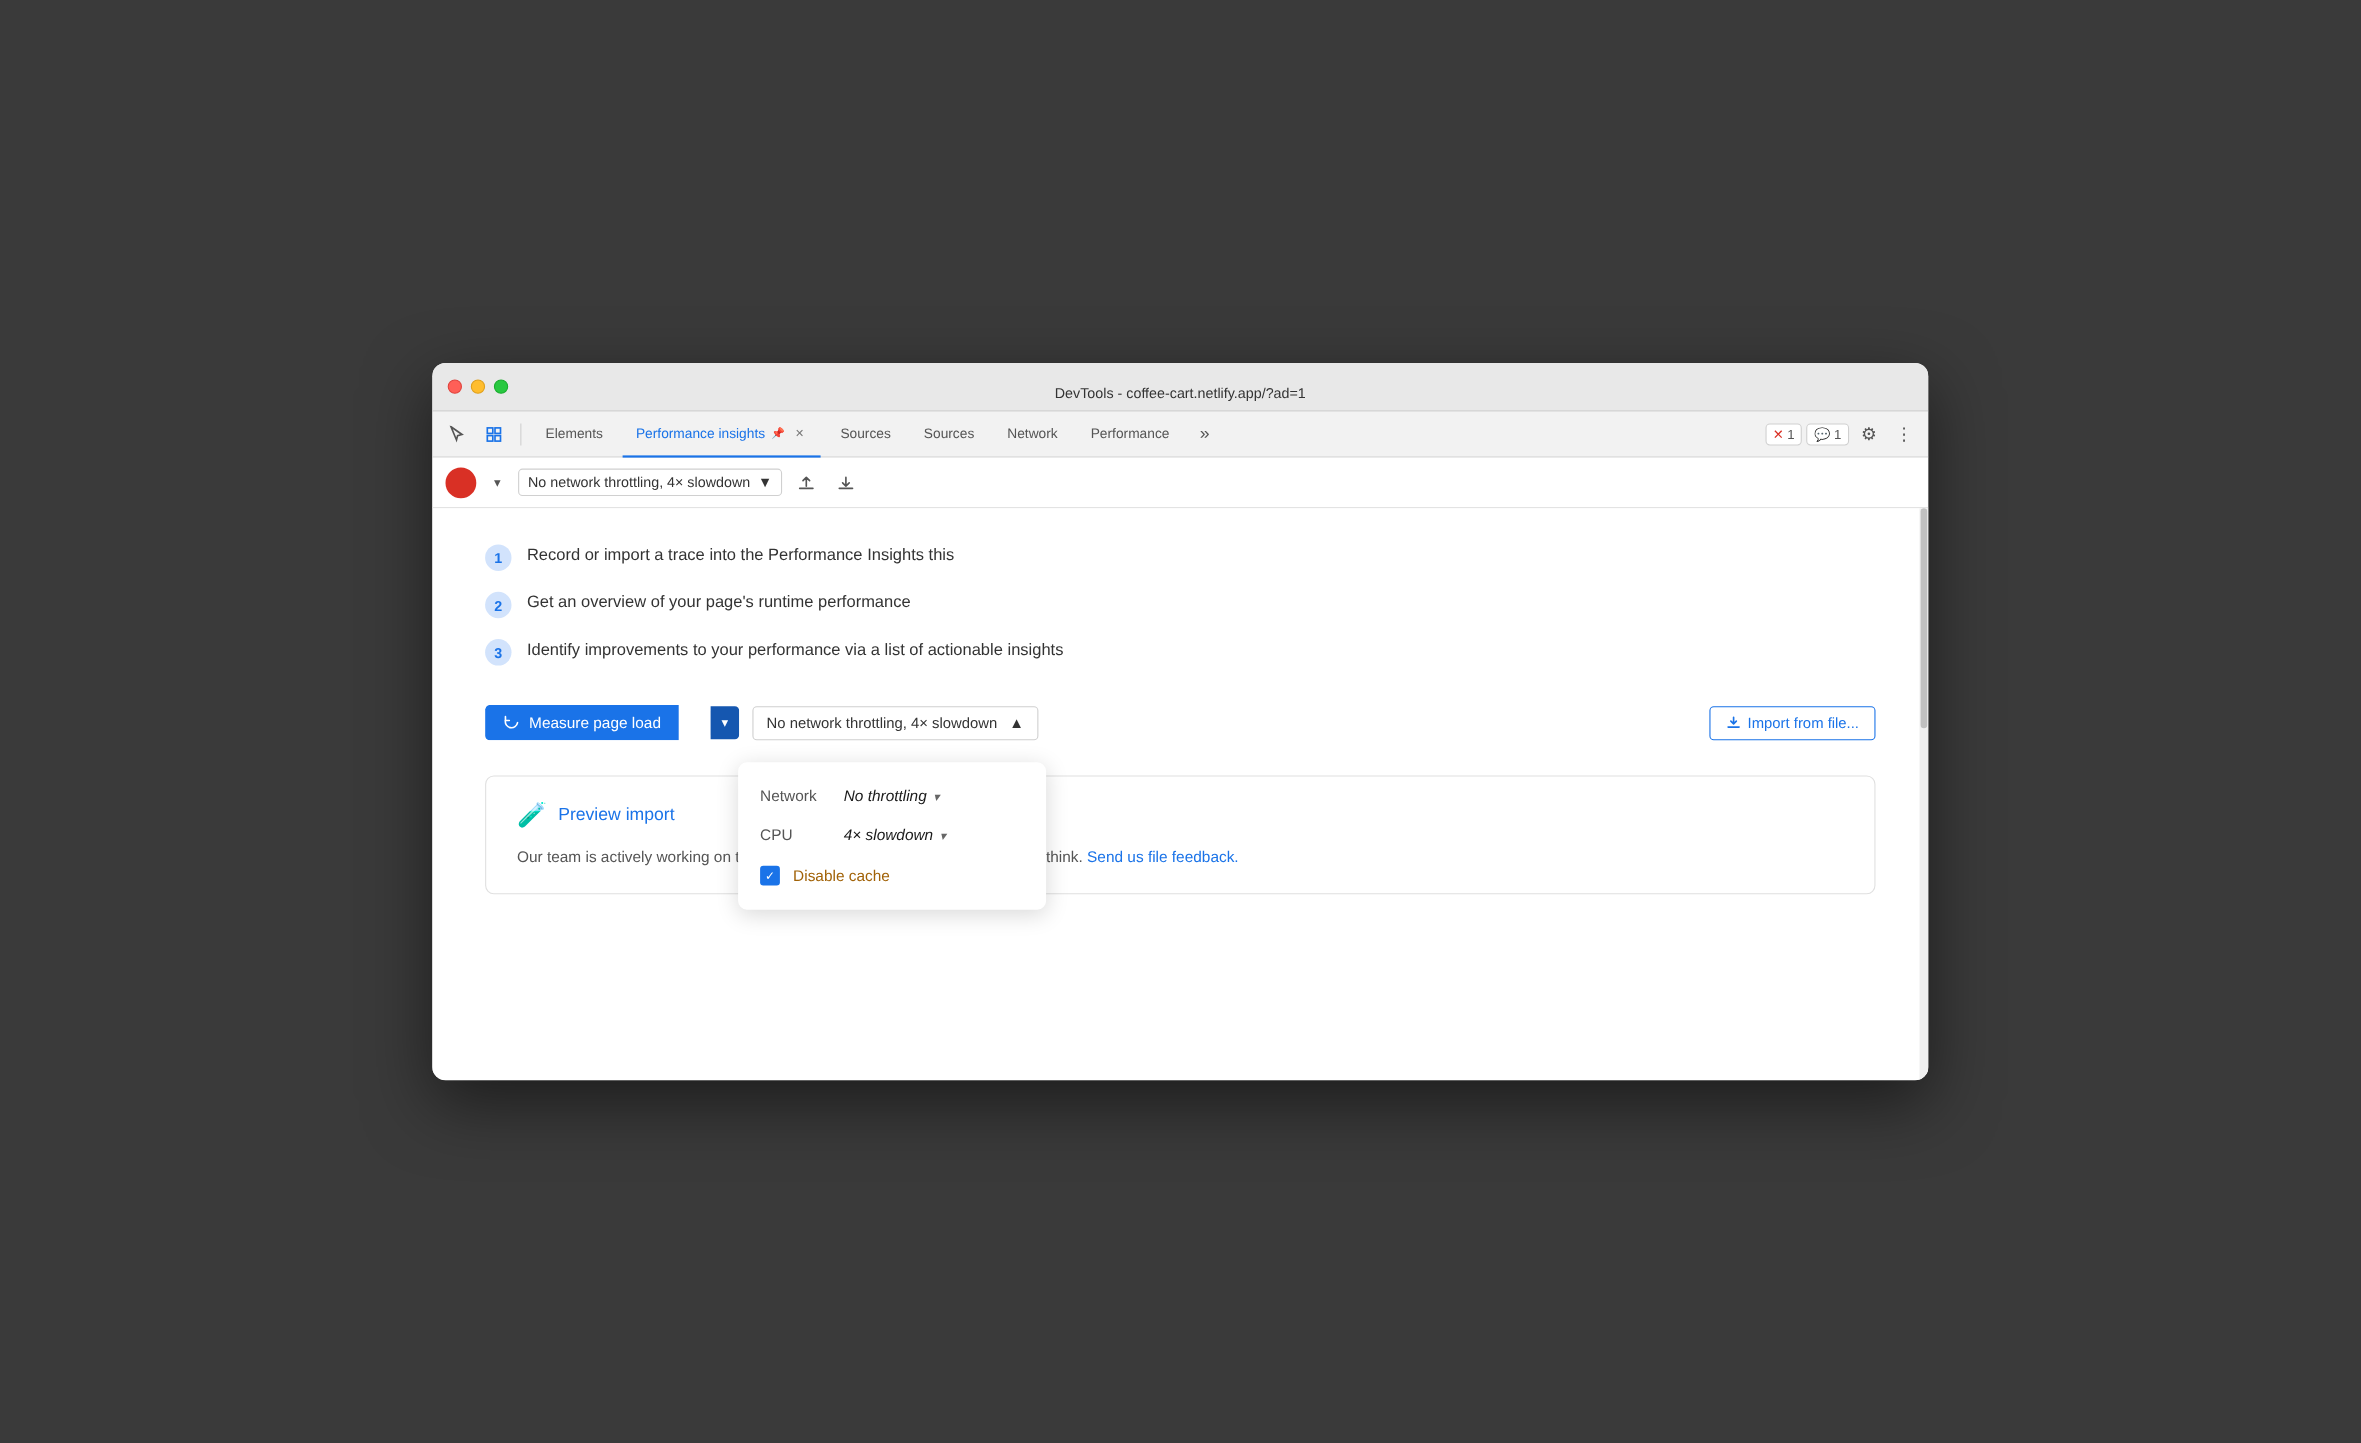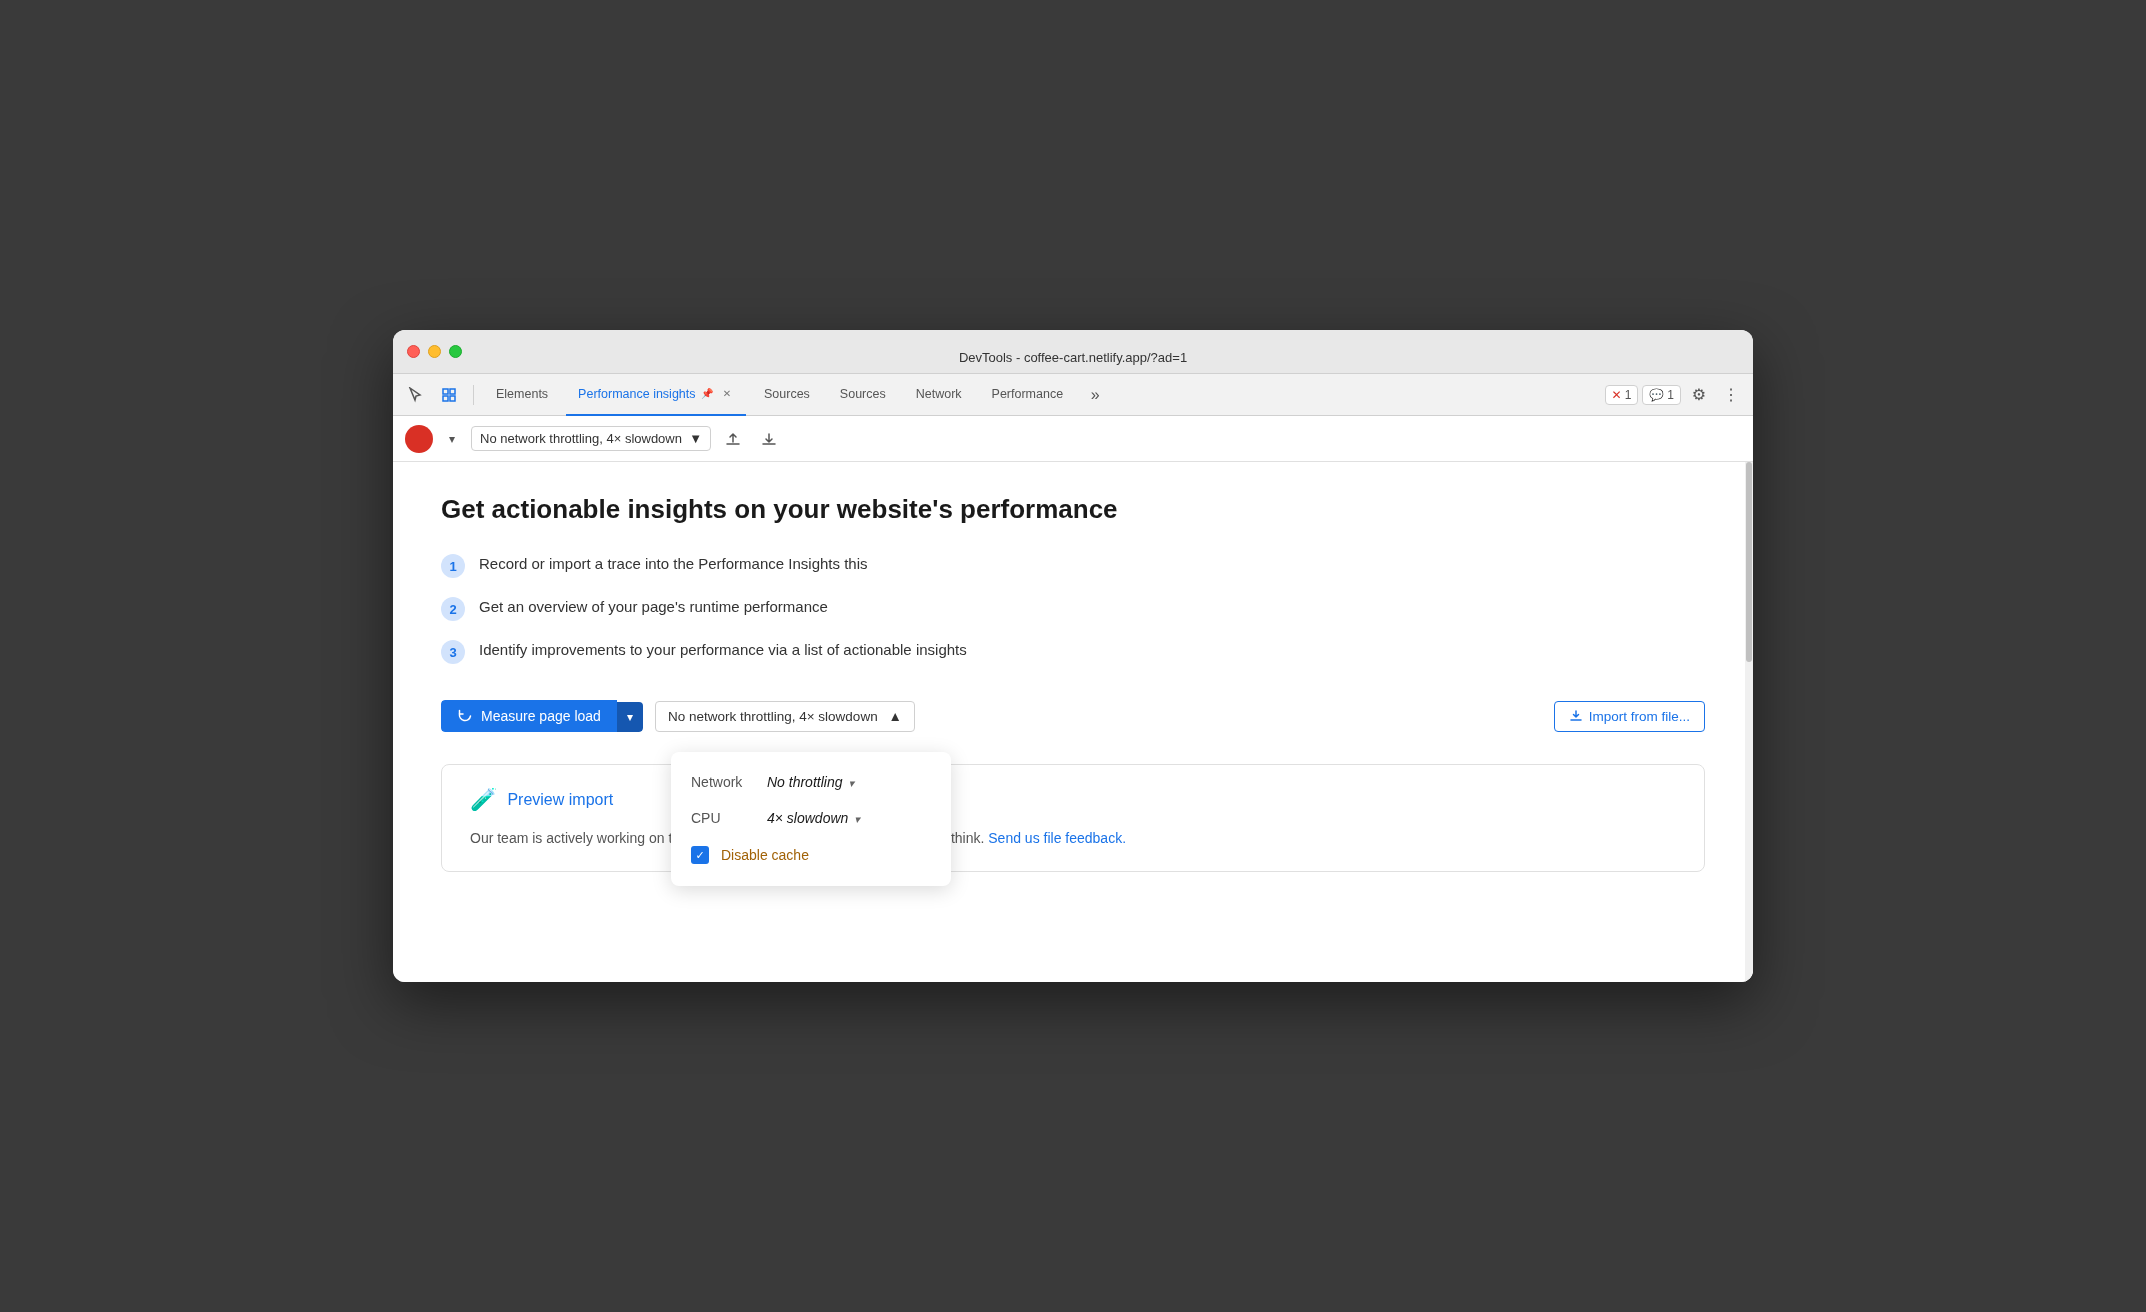--- a/index.html
+++ b/index.html
@@ -544,39 +544,38 @@
     </button>
     <button class="download-btn">
       <svg width="18" height="18" viewBox="0 0 18 18" fill="none">
         <path d="M9 4v8M9 12l-3-3M9 12l3-3" stroke="#555" stroke-width="1.5" stroke-linecap="round" stroke-linejoin="round"></path>
         <path d="M3 14h12" stroke="#555" stroke-width="1.5" stroke-linecap="round"></path>
       </svg>
     </button>
   </div>
 
   <div class="panel-content">
-    <h1 class="main-heading">Get actionable insights on your website's performance</h1>
 
     <ul class="steps-list">
       <li class="step-item">
         <div class="step-number">1</div>
         <span class="step-text">Record or import a trace into the Performance Insights this</span>
       </li>
       <li class="step-item">
         <div class="step-number">2</div>
         <span class="step-text">Get an overview of your page's runtime performance</span>
       </li>
       <li class="step-item">
         <div class="step-number">3</div>
         <span class="step-text">Identify improvements to your performance via a list of actionable insights</span>
       </li>
     </ul>
 
     <div class="actions-row">
-      <div style="display:flex;align-items:flex-end;border-radius:4px;overflow:hidden;">
+      <div style="display:flex;align-items:center;border-radius:4px;overflow:hidden;gap:29px;">
         <button class="measure-btn">
           <svg width="16" height="16" viewBox="0 0 16 16" fill="none">
             <path d="M13.5 8A5.5 5.5 0 112.5 6" stroke="white" stroke-width="1.5" stroke-linecap="round"></path>
             <path d="M2.5 2.5v3.5h3.5" stroke="white" stroke-width="1.5" stroke-linecap="round" stroke-linejoin="round"></path>
           </svg>
           <span>Measure page load</span>
         </button>
         <button class="measure-btn-arrow">▾</button>
       </div>
 

